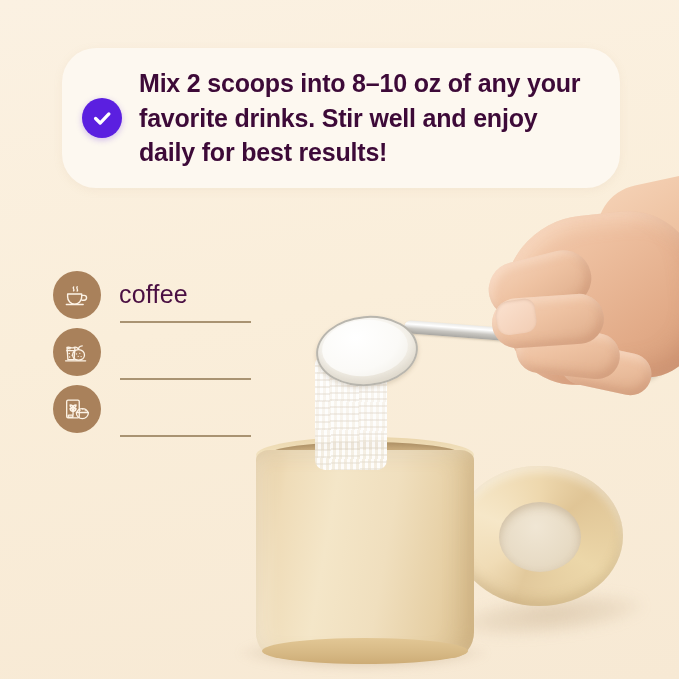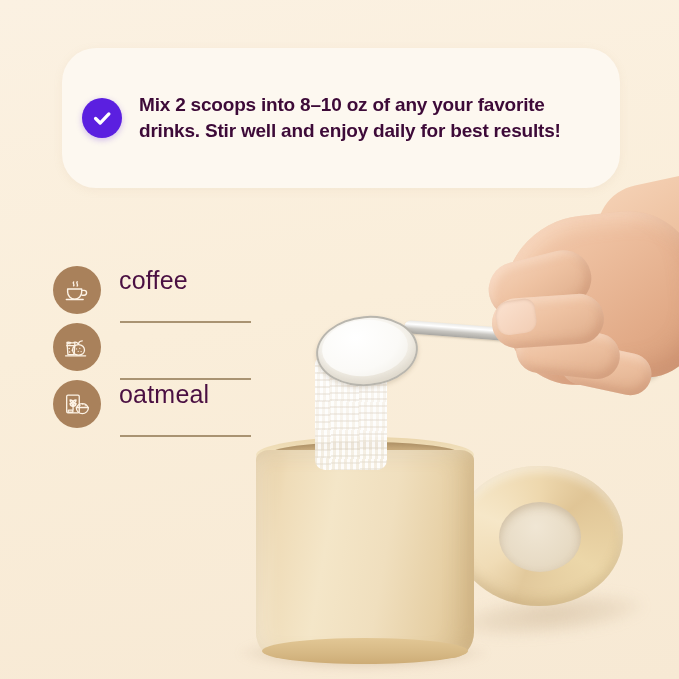--- a/index.html
+++ b/index.html
@@ -280,37 +280,37 @@
     display: flex;
     align-items: center;
     justify-content: center;
     box-shadow: 0 2px 6px rgba(91,31,224,.28);
   }
   .check-badge svg { display: block; }
   .callout-text {
     margin-left: 17px;
     margin-right: 22px;
     color: #3d0a38;
-    font-size: 19px;
+    font-size: 25px;
     line-height: 1.38;
     font-weight: 700;
     letter-spacing: -0.2px;
   }
 
   
   .options {
     position: absolute;
     left: 53px;
     top: 266px;
     z-index: 5;
   }
   .option-row {
     position: relative;
     display: flex;
-    align-items: flex-start;
+    align-items: center;
     height: 57px;
   }
   .option-icon {
     flex: 0 0 auto;
     width: 48px;
     height: 48px;
     border-radius: 50%;
     background: #a9815b;
     display: flex;
     align-items: center;
@@ -435,18 +435,17 @@
             <path d="M11.8 18.4 c2.2 -0.2 3.2 -1.4 3.2 -3 c-1.8 0 -3.2 1 -3.2 3z"></path>
             <rect x="6.6" y="22.6" width="5" height="2.2" rx=".6"></rect>
             <path d="M15.6 19.6 a6.6 6.6 0 0 1 12.2 0 z"></path>
             <path d="M15.2 19.8 h13 a6.5 6.5 0 0 1 -13 0z"></path>
             <circle cx="19.3" cy="17.6" r=".65" fill="#fdf3e6" stroke="none"></circle>
             <circle cx="22.2" cy="16.6" r=".65" fill="#fdf3e6" stroke="none"></circle>
             <circle cx="24.8" cy="17.8" r=".65" fill="#fdf3e6" stroke="none"></circle>
           </g>
         </svg>
       </span>
-      <span class="option-label">oatmeal</span>
       <span class="option-rule"></span>
     </div>
 
   </div>
 </div>
 
 </body></html>

